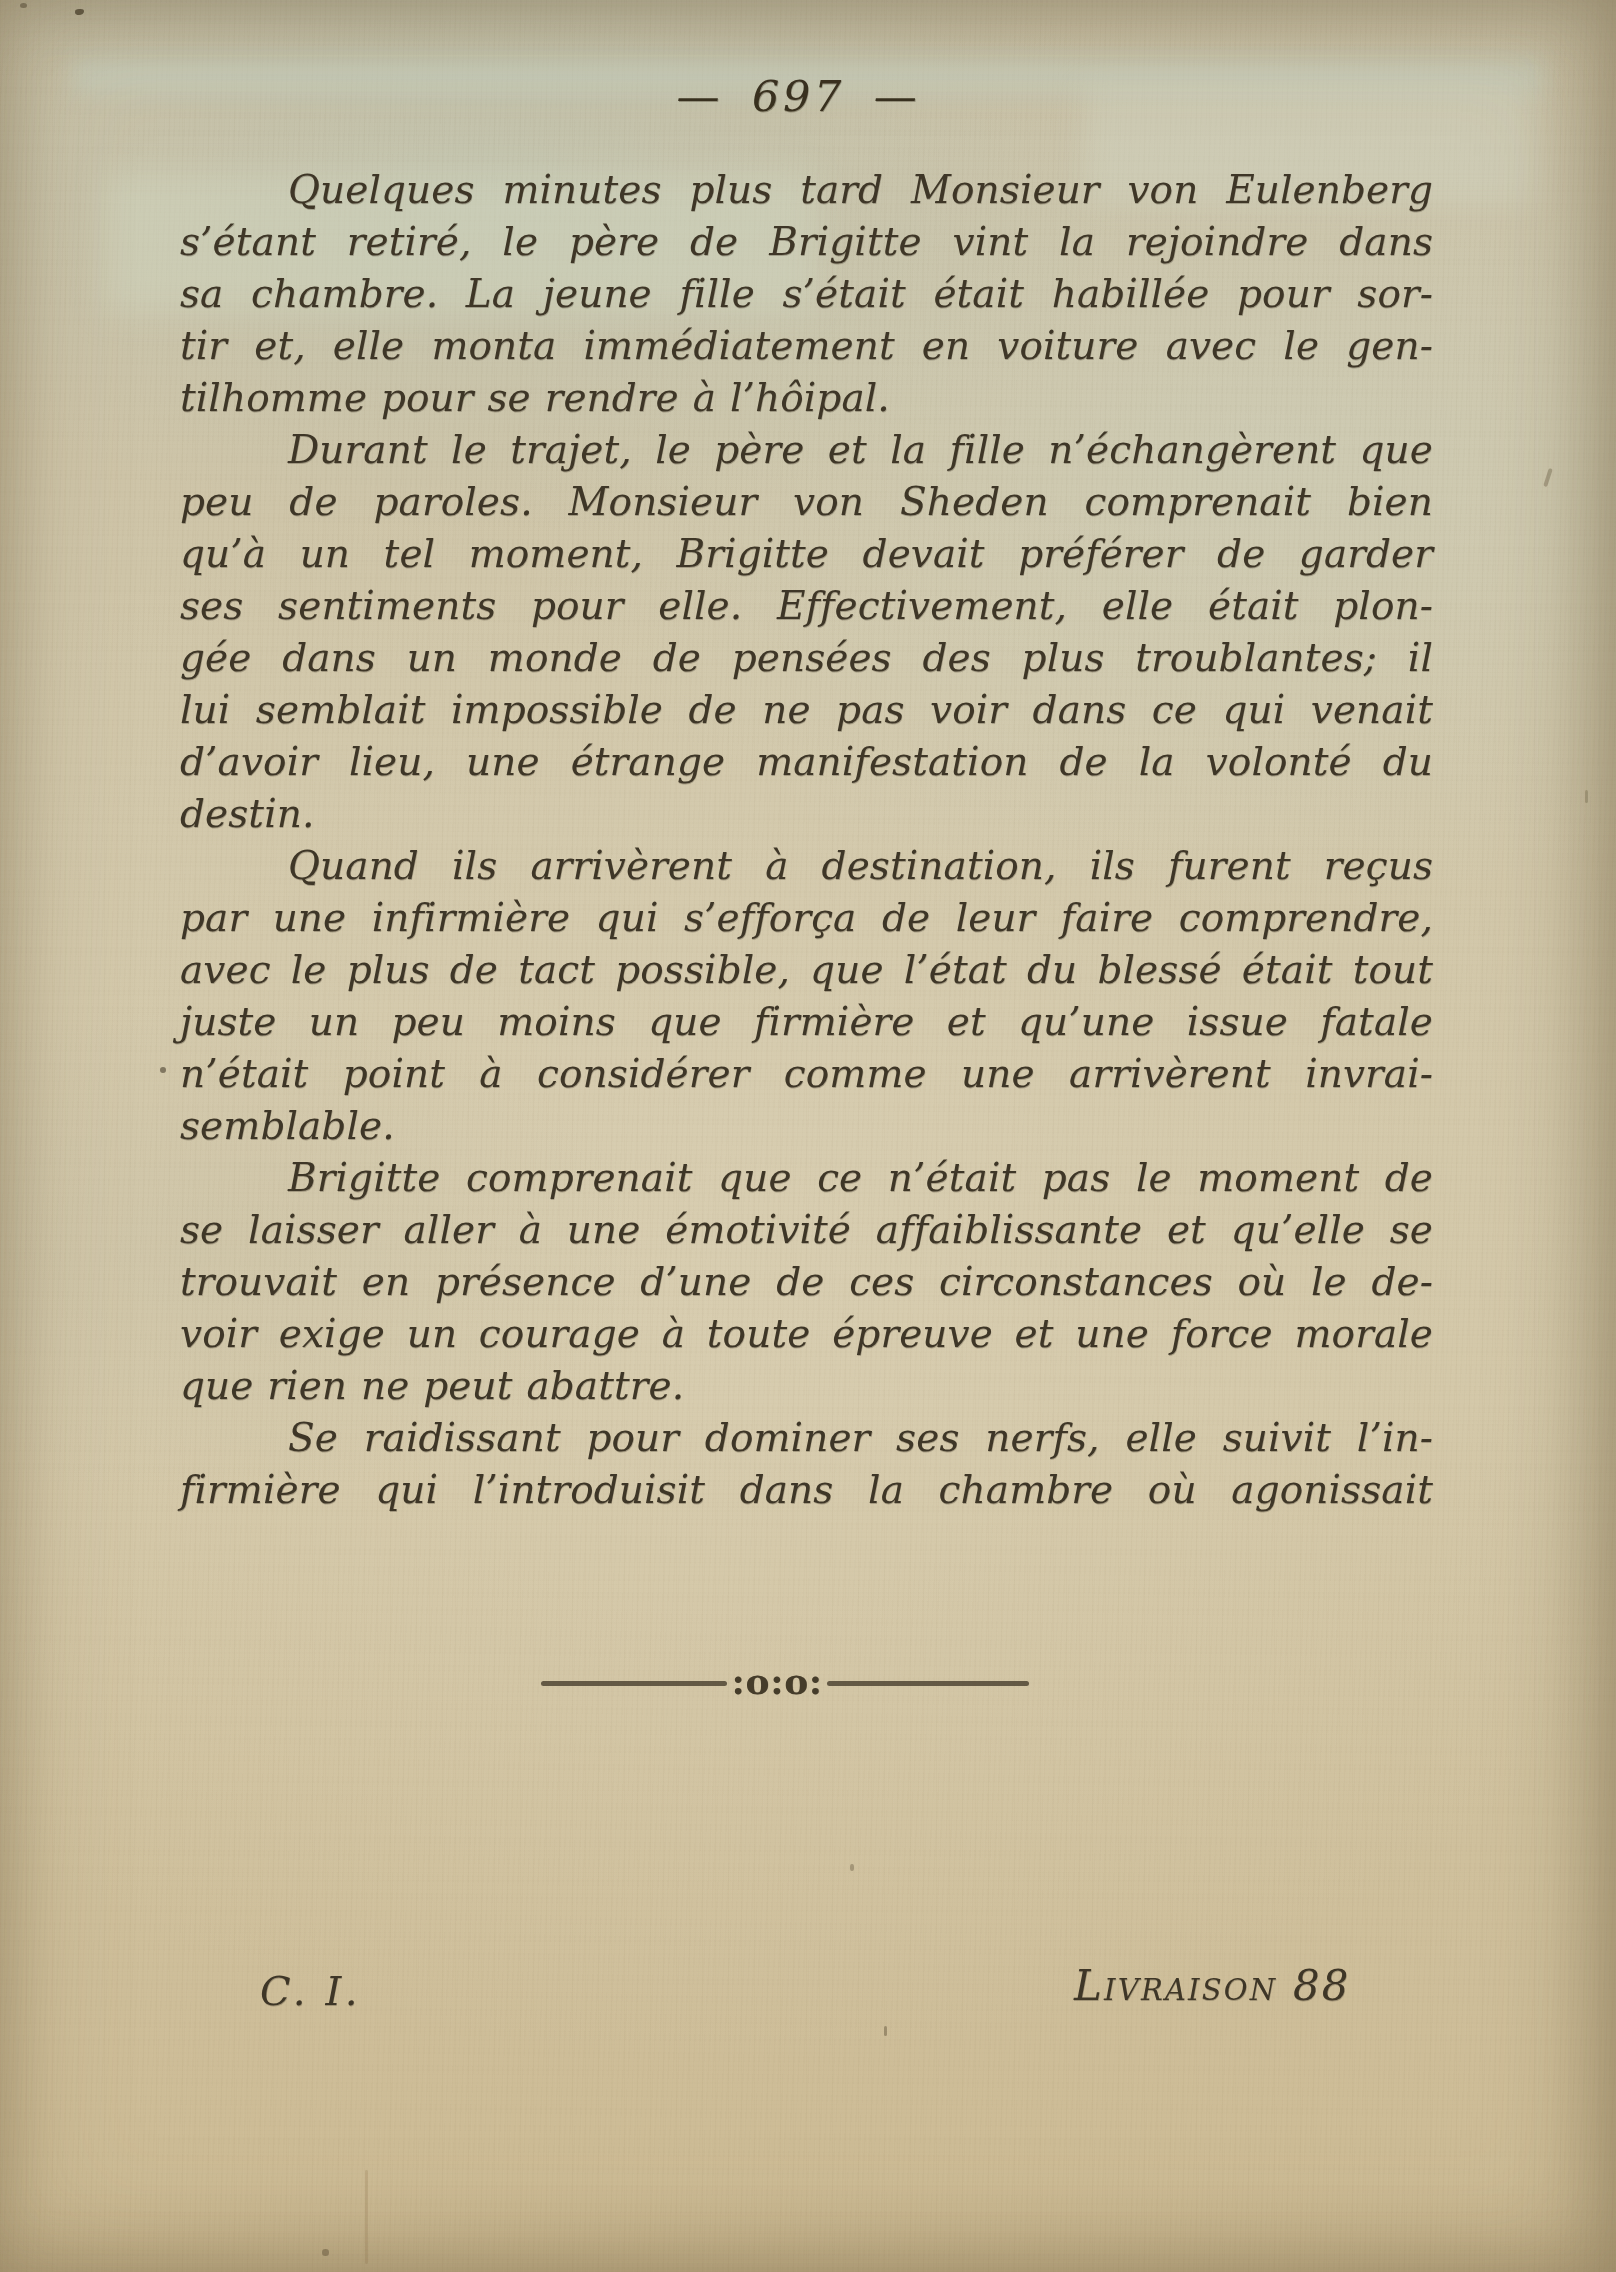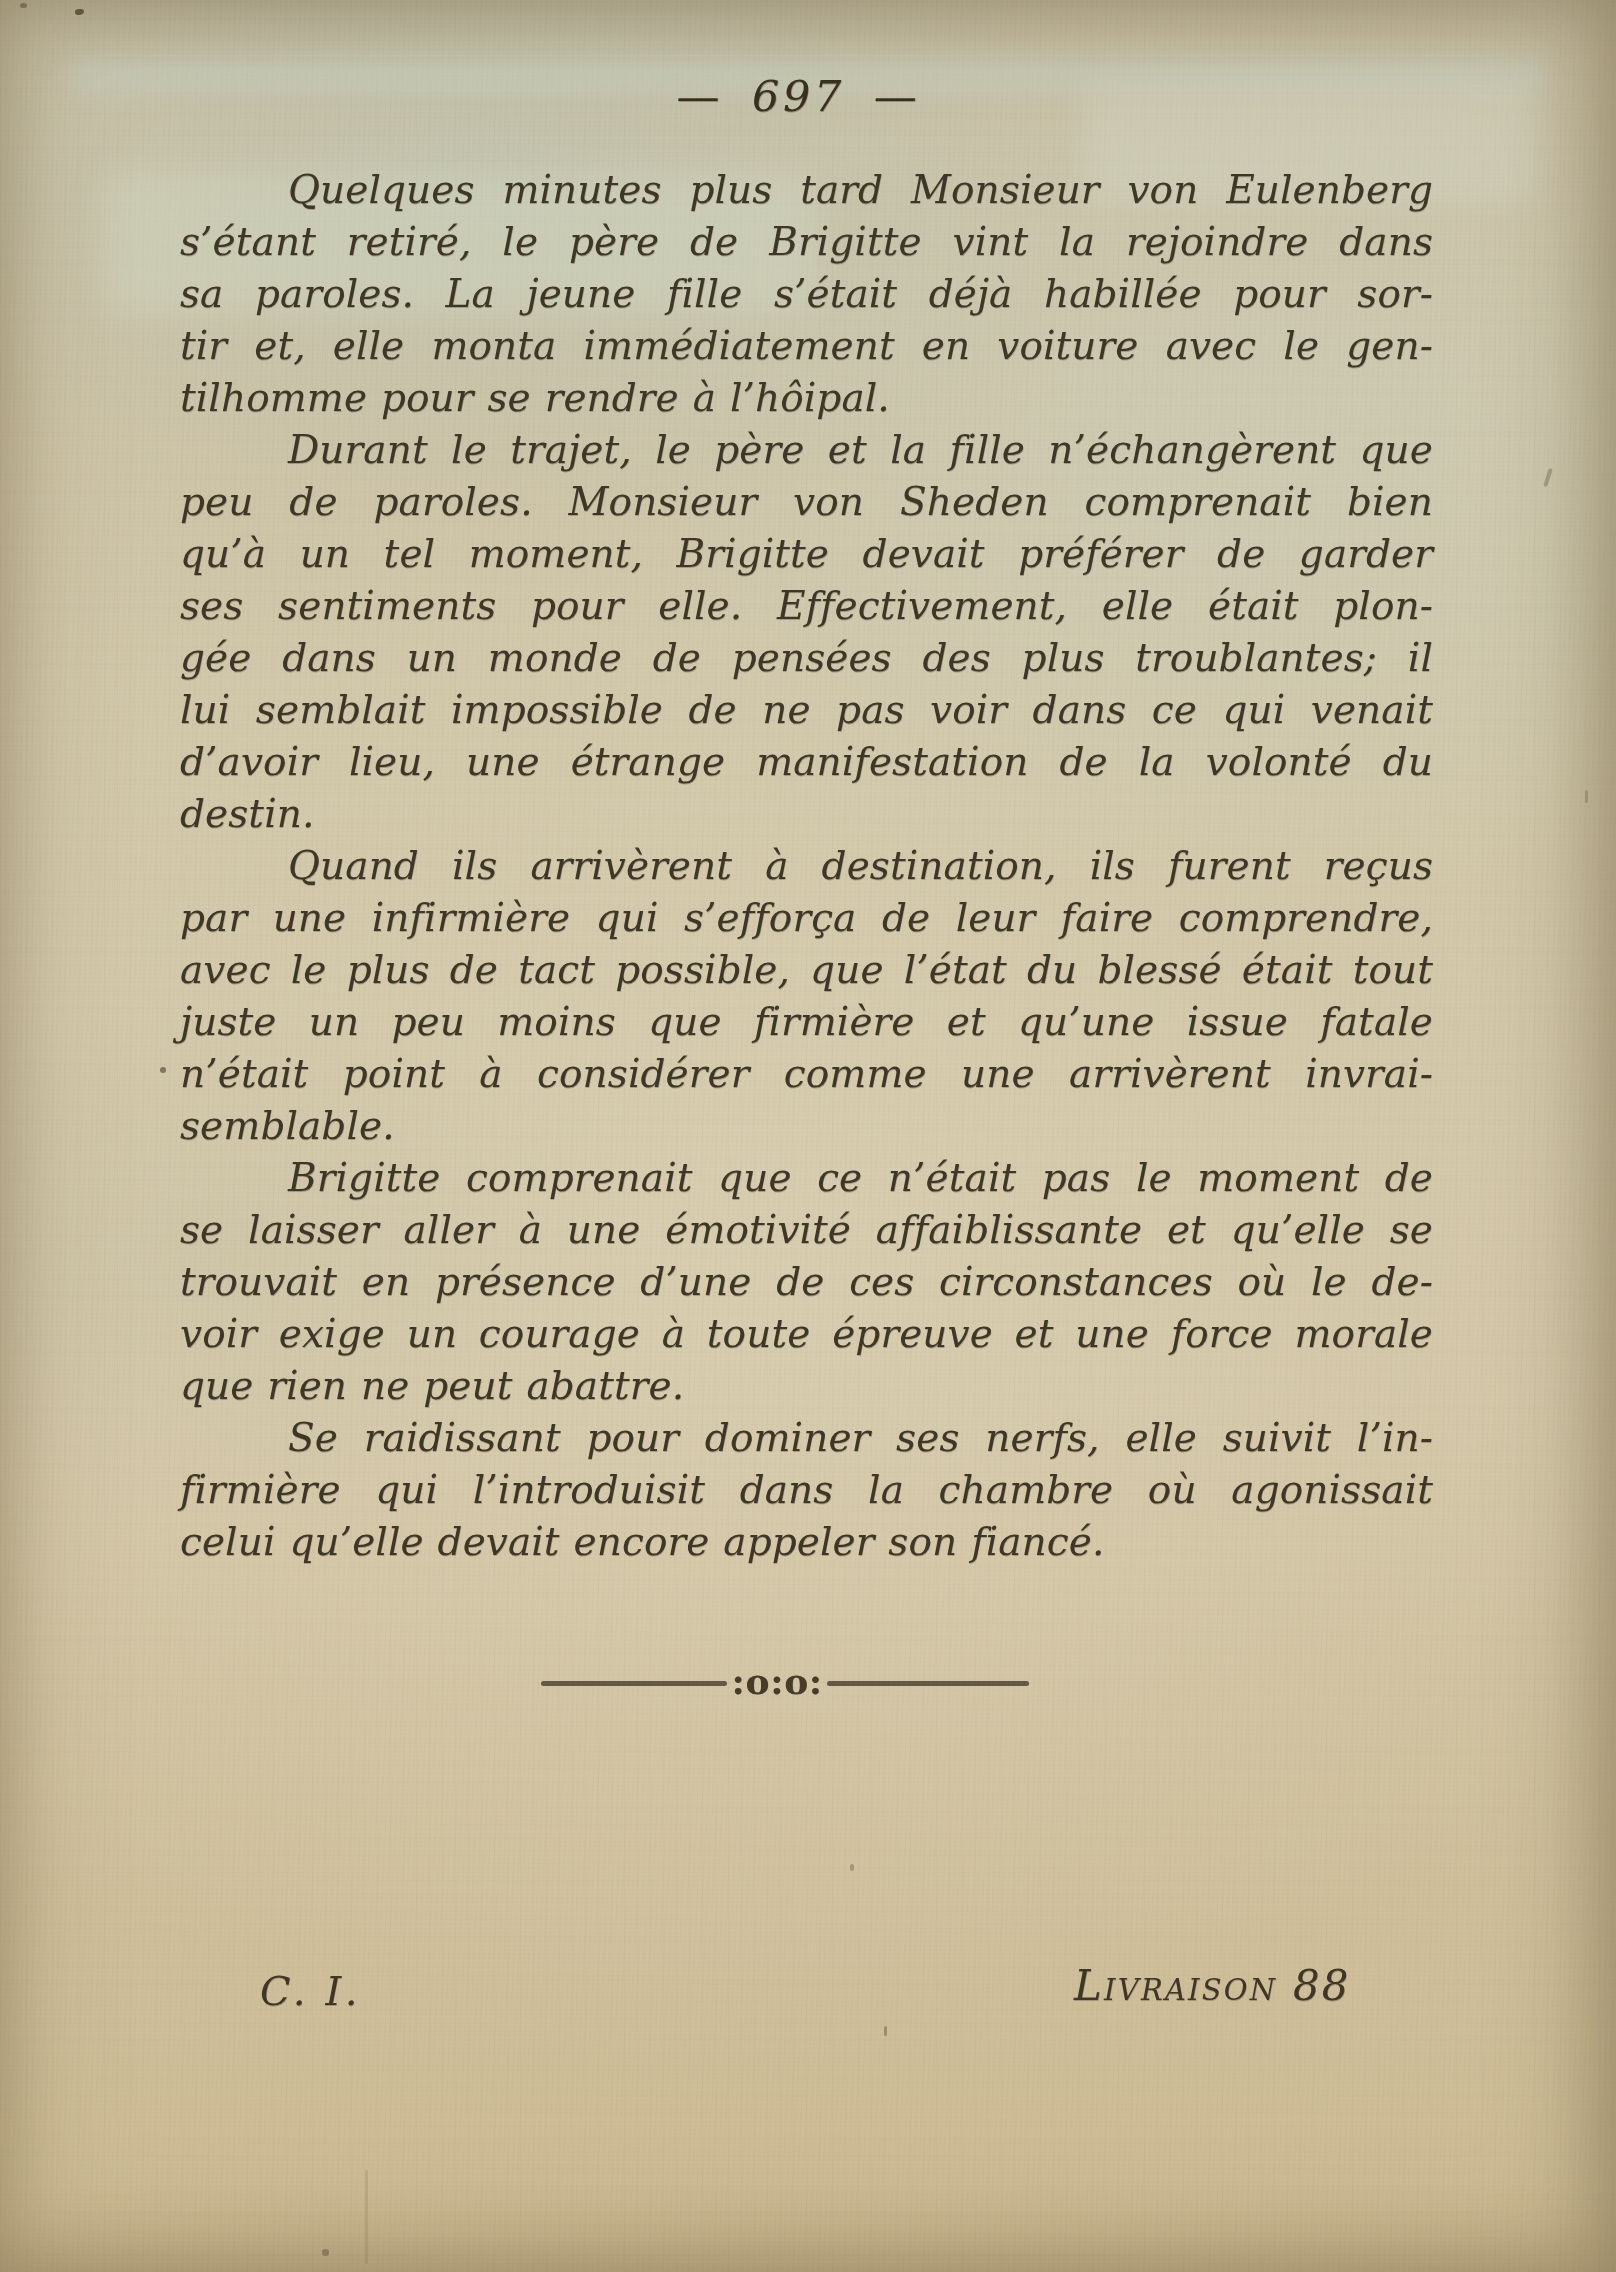--- a/index.html
+++ b/index.html
@@ -96,21 +96,21 @@
 <div class="wash wash-band-top"></div>
 <div class="wash wash-para"></div>
 <div class="wash wash-mid-right"></div>
 
 <div class="page-number ink">— 697 —</div>
 
 <div class="text-block ink">
 
   <div class="line indent">Quelques minutes plus tard Monsieur von Eulenberg</div>
   <div class="line">s’étant retiré, le père de Brigitte vint la rejoindre dans</div>
-  <div class="line">sa paroles. La jeune fille s’était déjà habillée pour sor-</div>
+  <div class="line">sa chambre. La jeune fille s’était était habillée pour sor-</div>
   <div class="line">tir et, elle monta immédiatement en voiture avec le gen-</div>
   <div class="line last">tilhomme pour se rendre à l’hôipal.</div>
 
   <div class="line indent">Durant le trajet, le père et la fille n’échangèrent que</div>
   <div class="line">peu de paroles. Monsieur von Sheden comprenait bien</div>
   <div class="line">qu’à un tel moment, Brigitte devait préférer de garder</div>
   <div class="line">ses sentiments pour elle. Effectivement, elle était plon-</div>
   <div class="line">gée dans un monde de pensées des plus troublantes; il</div>
   <div class="line">lui semblait impossible de ne pas voir dans ce qui venait</div>
   <div class="line">d’avoir lieu, une étrange manifestation de la volonté du</div>
@@ -124,21 +124,20 @@
   <div class="line last">semblable.</div>
 
   <div class="line indent">Brigitte comprenait que ce n’était pas le moment de</div>
   <div class="line">se laisser aller à une émotivité affaiblissante et qu’elle se</div>
   <div class="line">trouvait en présence d’une de ces circonstances où le de-</div>
   <div class="line">voir exige un courage à toute épreuve et une force morale</div>
   <div class="line last">que rien ne peut abattre.</div>
 
   <div class="line indent">Se raidissant pour dominer ses nerfs, elle suivit l’in-</div>
   <div class="line">firmière qui l’introduisit dans la chambre où agonissait</div>
-  <div class="line last">celui qu’elle devait encore appeler son fiancé.</div>
 </div>
 
 <div class="divider">
   <div class="rule rule-left"></div>
   <div class="ornament">:o:o:</div>
   <div class="rule rule-right"></div>
 </div>
 
 <div class="footer-left ink">C. I.</div>
 <div class="footer-right ink">Livraison 88</div>

